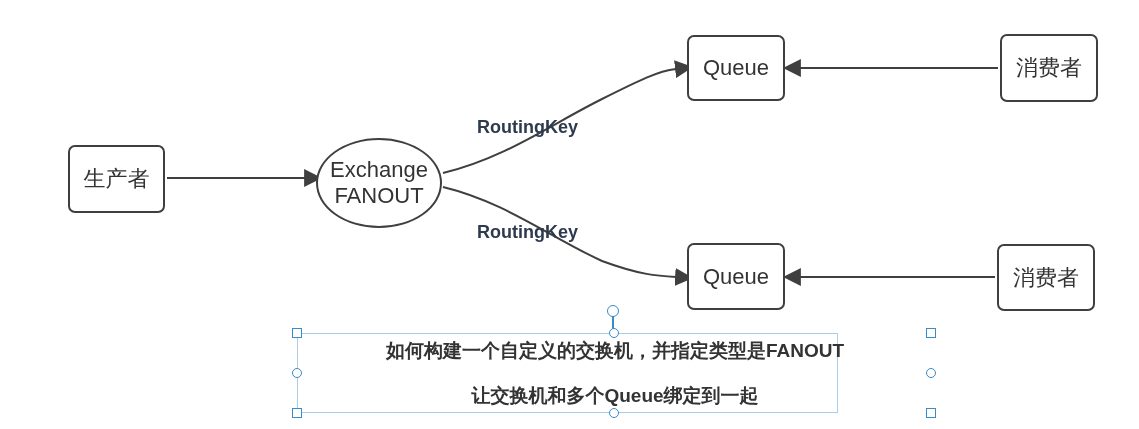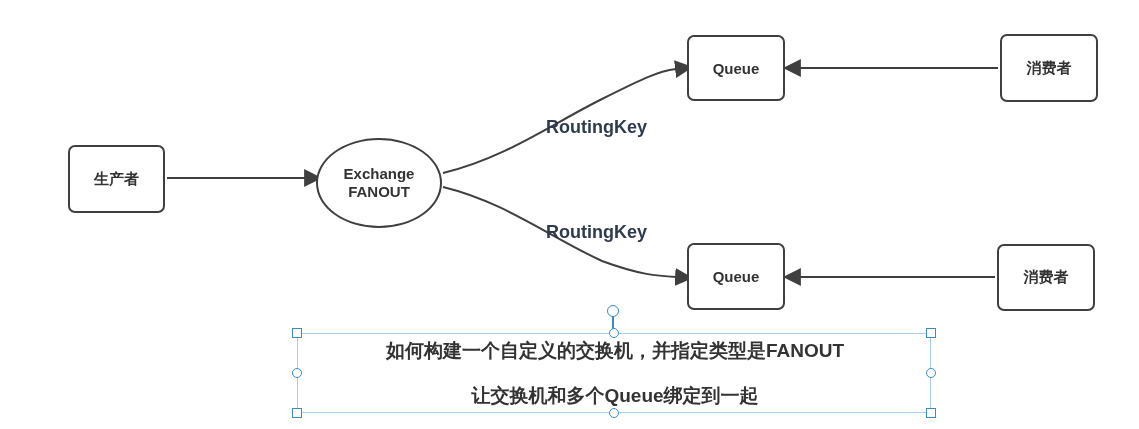--- a/index.html
+++ b/index.html
@@ -16,30 +16,30 @@
     font-family:"Liberation Sans","DejaVu Sans",sans-serif;
     width:1139px;height:429px;overflow:hidden;position:relative;
   }
   .canvas{position:absolute;left:0;top:0;width:1139px;height:429px;background:var(--bg);}
   .wires{position:absolute;left:0;top:0;width:1139px;height:429px;pointer-events:none;}
   .wire{stroke:var(--stroke);stroke-width:2;fill:none;}
   .arrowhead{fill:var(--stroke);}
   .node{
     position:absolute;display:flex;align-items:center;justify-content:center;
     border:2px solid var(--stroke);background:var(--bg);
-    color:var(--node-text);font-weight:700;font-size:15px;text-align:center;
+    color:var(--node-text);font-weight:400;font-size:22px;text-align:center;
   }
   .rect-node{border-radius:7px;}
   .ellipse-node{border-radius:50%;flex-direction:column;line-height:1.2;}
   .rk-label{
-    position:absolute;width:170px;text-align:right;
+    position:absolute;width:170px;text-align:left;
     color:var(--rk-text);font-weight:700;font-size:18px;
   }
   .note-sel{
-    position:absolute;left:297px;top:333px;width:634px;height:80px;
+    position:absolute;left:297px;top:333px;width:541px;height:80px;
     border:1px solid var(--sel-border);
   }
   .note-line{
     position:absolute;left:0;width:634px;text-align:center;
     color:var(--node-text);font-weight:700;font-size:19px;line-height:22px;
   }
   .note-line1{top:6px;}
   .note-line2{top:51px;text-align:center;}
   .handle{
     position:absolute;width:10px;height:10px;background:#fff;

